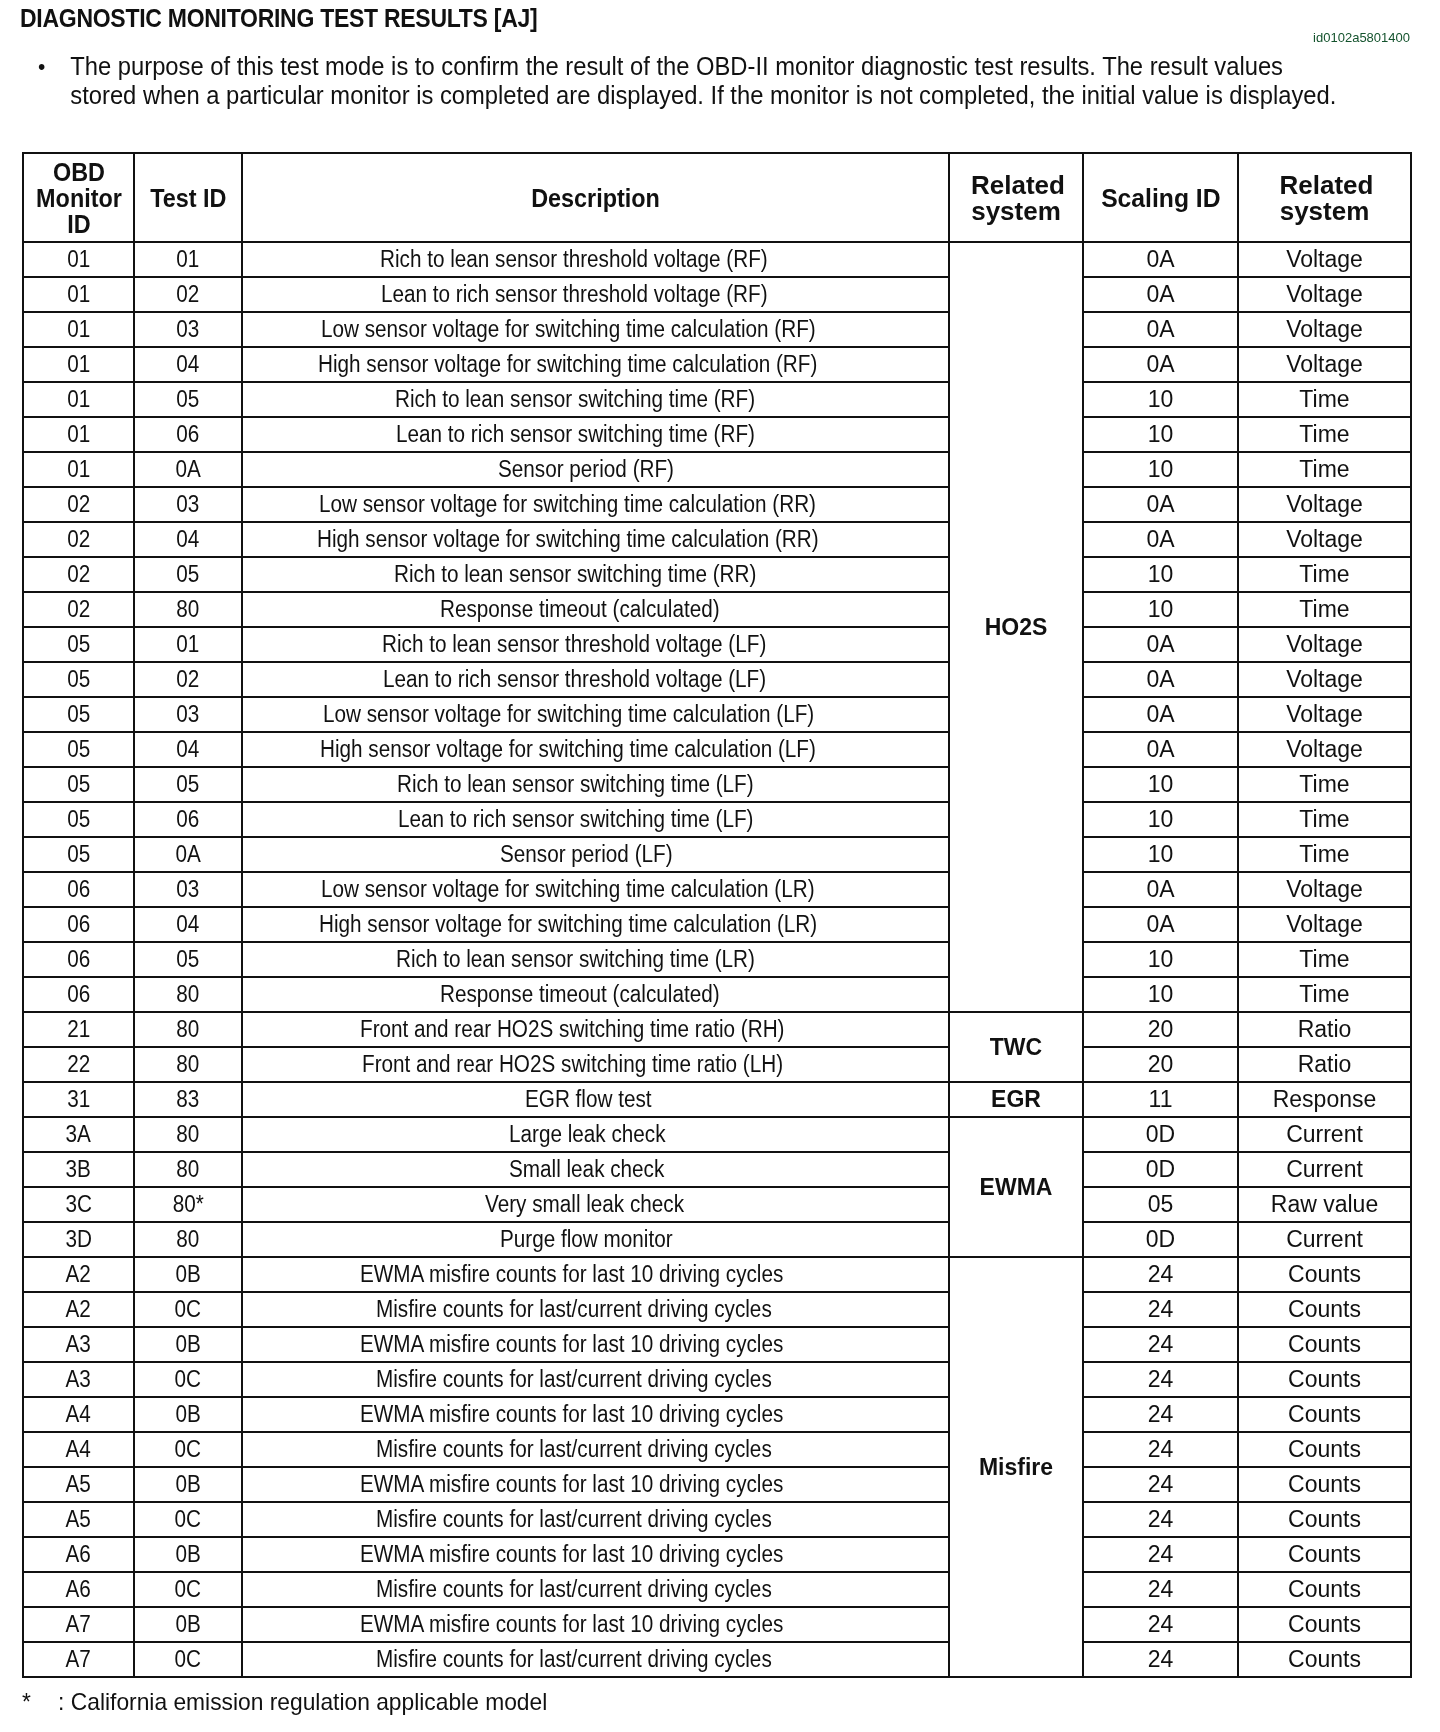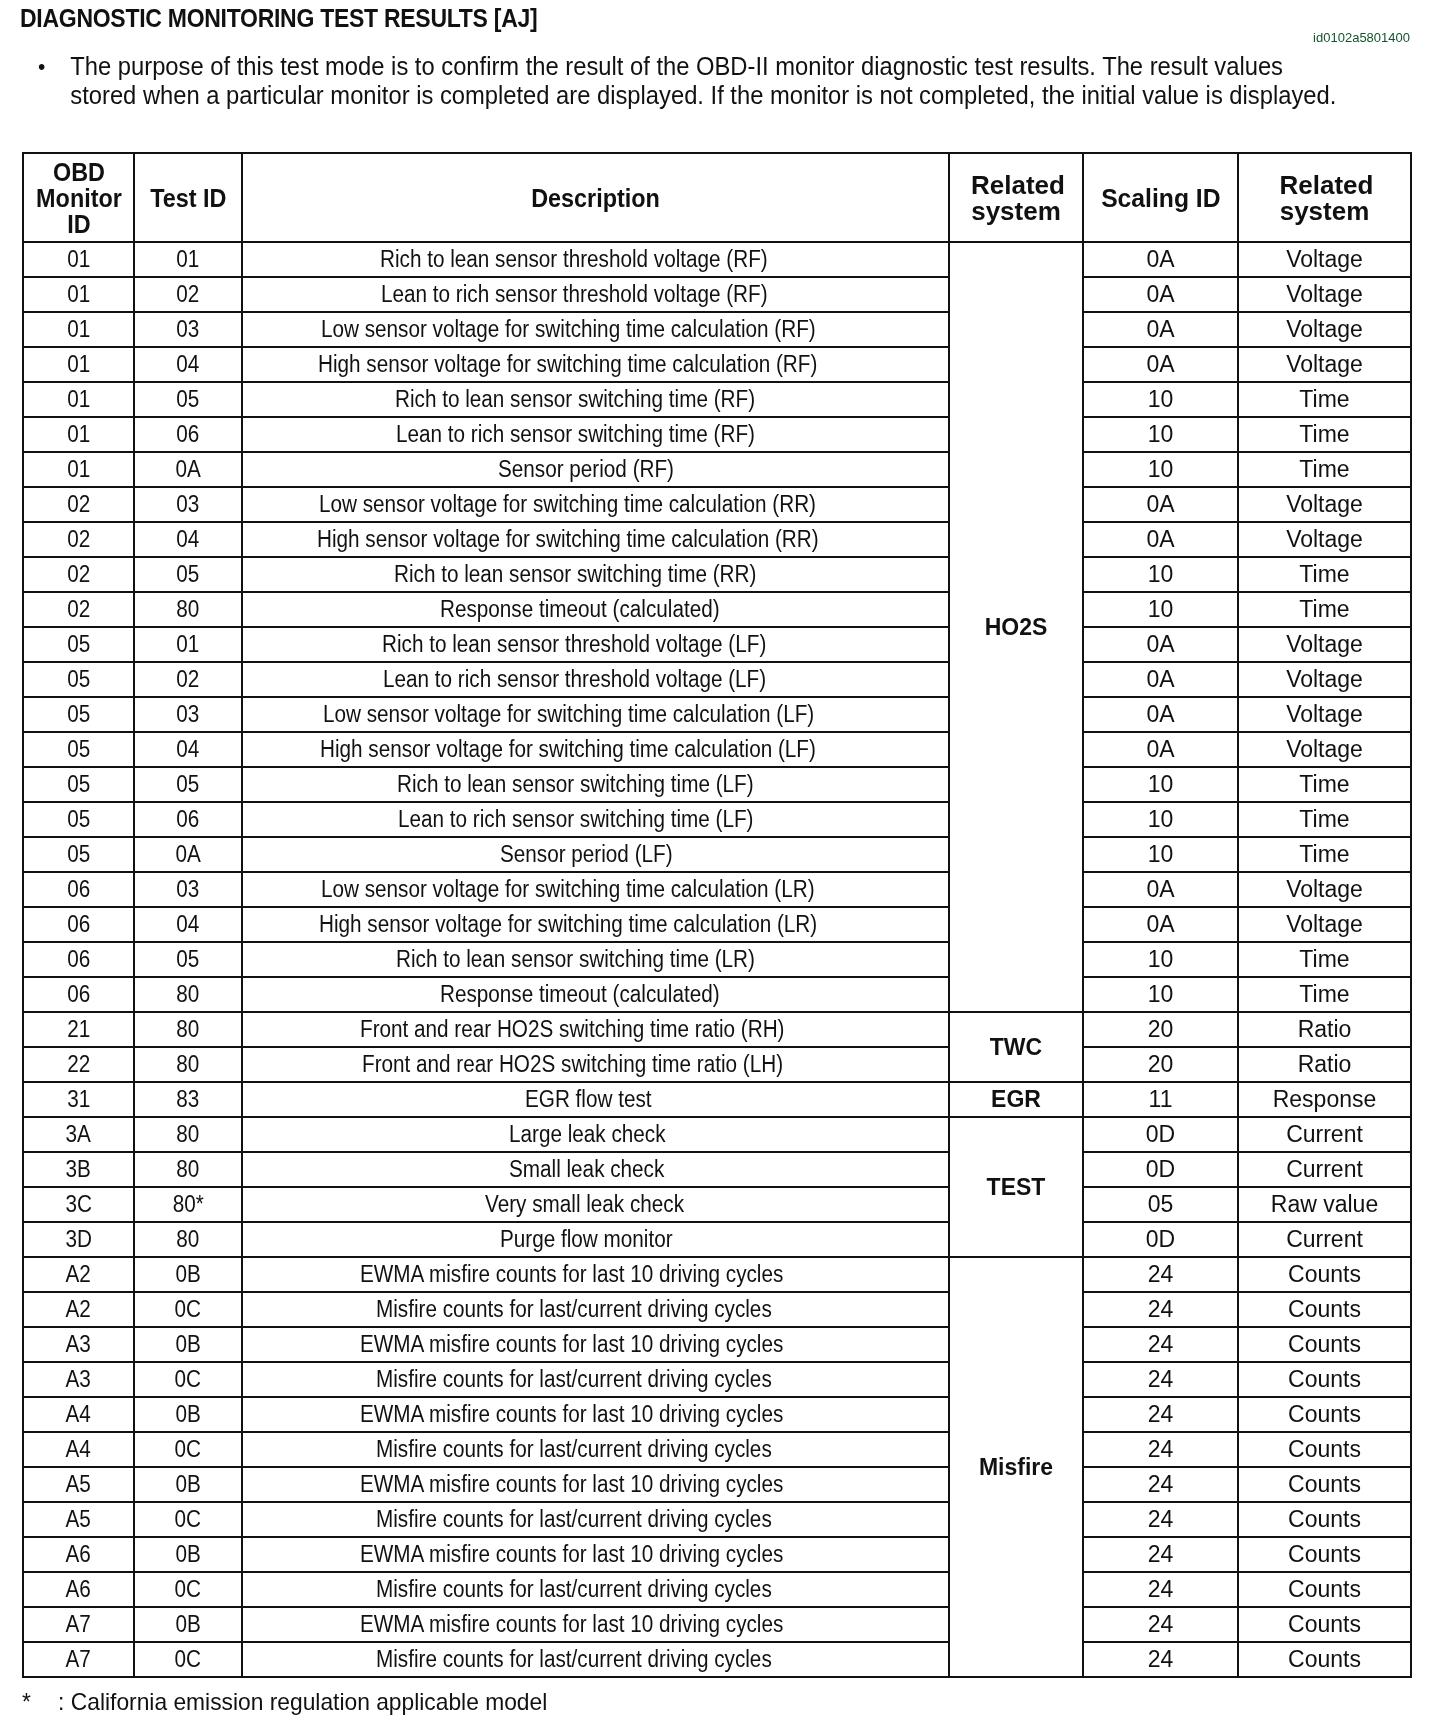--- a/index.html
+++ b/index.html
@@ -256,21 +256,21 @@
         <td class="cond"><span>83</span></td>
         <td class="desc"><span>EGR flow test</span></td>
         <td class="group" rowspan="1">EGR</td>
         <td>11</td>
         <td>Response</td>
       </tr>
       <tr>
         <td class="cond"><span>3A</span></td>
         <td class="cond"><span>80</span></td>
         <td class="desc"><span>Large leak check</span></td>
-        <td class="group" rowspan="4">TEST</td>
+        <td class="group" rowspan="4">EWMA</td>
         <td>0D</td>
         <td>Current</td>
       </tr>
       <tr>
         <td class="cond"><span>3B</span></td>
         <td class="cond"><span>80</span></td>
         <td class="desc"><span>Small leak check</span></td>
         <td>0D</td>
         <td>Current</td>
       </tr>

